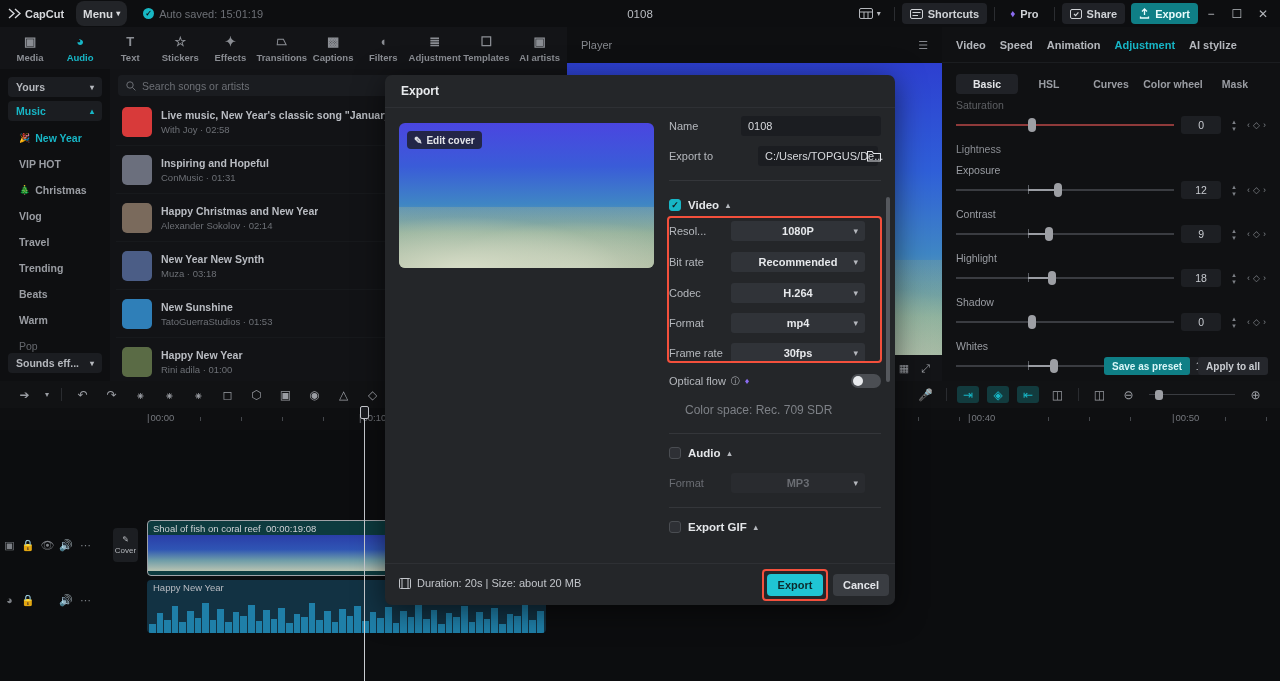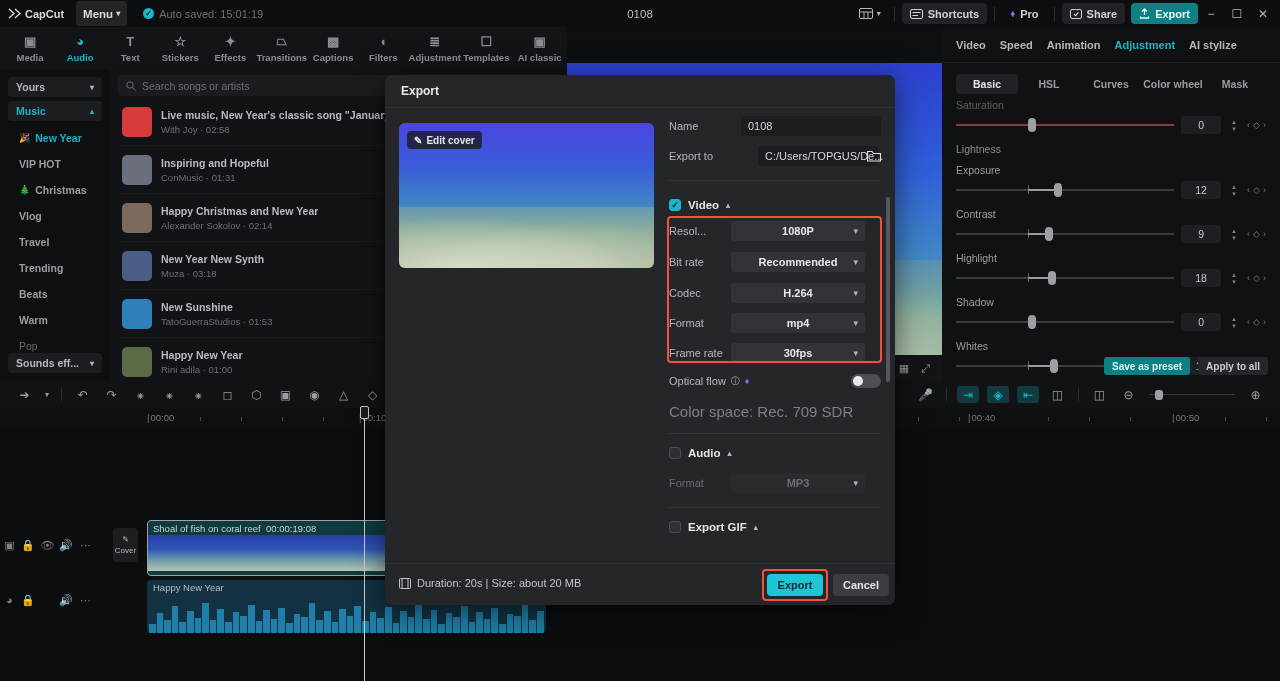--- a/index.html
+++ b/index.html
@@ -13,21 +13,21 @@
   #app { position: relative; width: 1280px; height: 681px; background: #a16207; }
 
   
   .titlebar {
     position: absolute; top: 0; left: 0; width: 1280px; height: 27px;
     background: #0d0e10; display: flex; align-items: center;
   }
   .cc-logo { display:flex; align-items:center; gap:4px; margin-left:8px; color:#d6d8dc; font-size:11px; font-weight:bold; }
   .cc-logo svg { display:block; }
   .menu-btn {
-    margin-left: 12px; height: 25px; padding: 0 7px; border-radius: 3px;
+    margin-left: 12px; height: 25px; padding: 0 7px; border-radius: 8px;
     background: #222428; color: #d8dadd; font-size: 11.5px; font-weight: bold;
     display: flex; align-items: center; gap: 3px;
   }
   .autosave { margin-left: 16px; display: flex; align-items: center; gap: 5px; color: #6d7076; font-size: 11px; }
   .autosave .chk {
     width: 11px; height: 11px; border-radius: 50%; background: #18b8c4;
     display:flex; align-items:center; justify-content:center; color:#0d0e10; font-size:8px; font-weight:bold;
   }
   .proj-title {
     position: absolute; left: 0; right: 0; text-align: center; font-size: 11.5px; color: #b9bcc1; pointer-events:none;
@@ -327,21 +327,21 @@
     <div class="tt">
       <span class="gl">≣</span>
       <span>Adjustment</span>
     </div>
     <div class="tt">
       <span class="gl">☐</span>
       <span>Templates</span>
     </div>
     <div class="tt" style="width:58px;">
       <span class="gl">▣</span>
-      <span>AI classic</span>
+      <span>AI artists</span>
     </div>
   </div>
 
   <div class="leftrail">
     <div class="rail-drop">
       <span>Yours</span>
       <span style="font-size:8px;">▾</span>
     </div>
     <div class="rail-drop active">
       <span>Music</span>
@@ -428,20 +428,24 @@
     <div class="song">
       <div class="thumb" style="background:#5a6b45;"></div>
       <div class="meta">
         <div class="t">Happy New Year</div>
         <div class="s">Rini adila · 01:00</div>
       </div>
     </div>
   </div>
 
   <div class="player">
+    <div class="player-head">
+      <span>Player</span>
+      <span>☰</span>
+    </div>
     <div class="player-stage">
       <div class="reefbg"></div>
     </div>
     <div class="player-ctl">
       <span>▦</span>
       <span>⤢</span>
     </div>
   </div>
 
   <div class="rpanel">
@@ -818,21 +822,21 @@
       <span style="display:flex; align-items:center; gap:5px; font-size:11px; color:#b5b8bd;">
         <span>Optical flow</span>
         <span style="font-size:9px;">ⓘ</span>
         <span style="color:#8b6cf0;font-size:9px;">♦</span>
       </span>
       <span class="toggle">
           <span class="dot"></span>
         </span>
     </div>
 
-    <div style="position:absolute; left:284px; top:328px; font-size:15px; color:#7d8086;">Color space: Rec. 709 SDR</div>
+    <div style="position:absolute; left:300px; top:328px; font-size:12px; color:#7d8086;">Color space: Rec. 709 SDR</div>
 
     <div class="scrollbar" style="left:501px; top:122px; height:185px;"></div>
 
     <div class="hr" style="top:358px;"></div>
 
     <div class="sect-head" style="top:372px;">
       <span class="cb"></span>
       <span>Audio</span>
       <span style="font-size:8px;color:#b5b8bd;">▴</span>
     </div>

